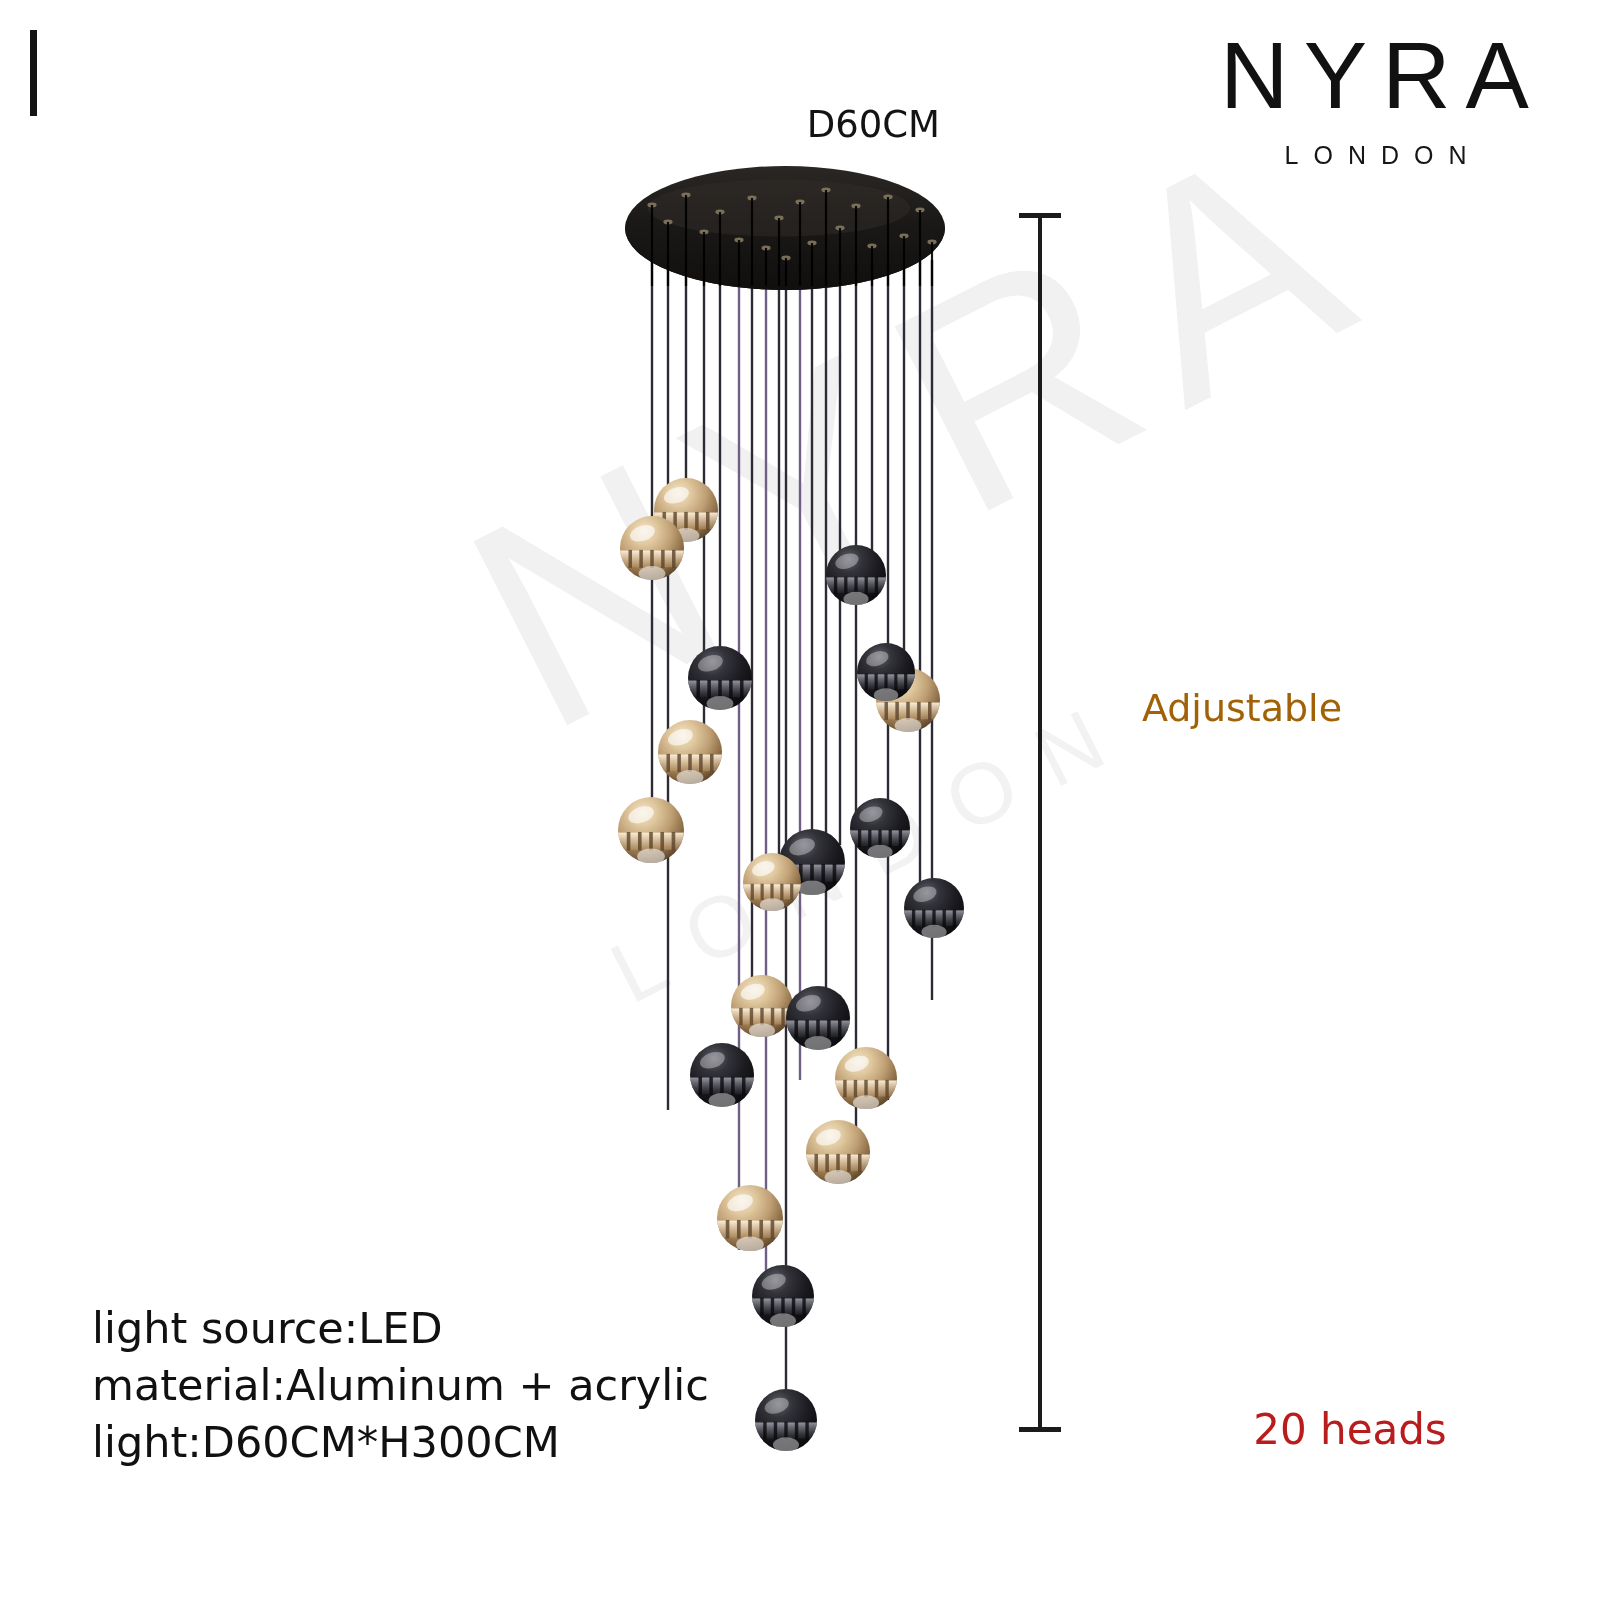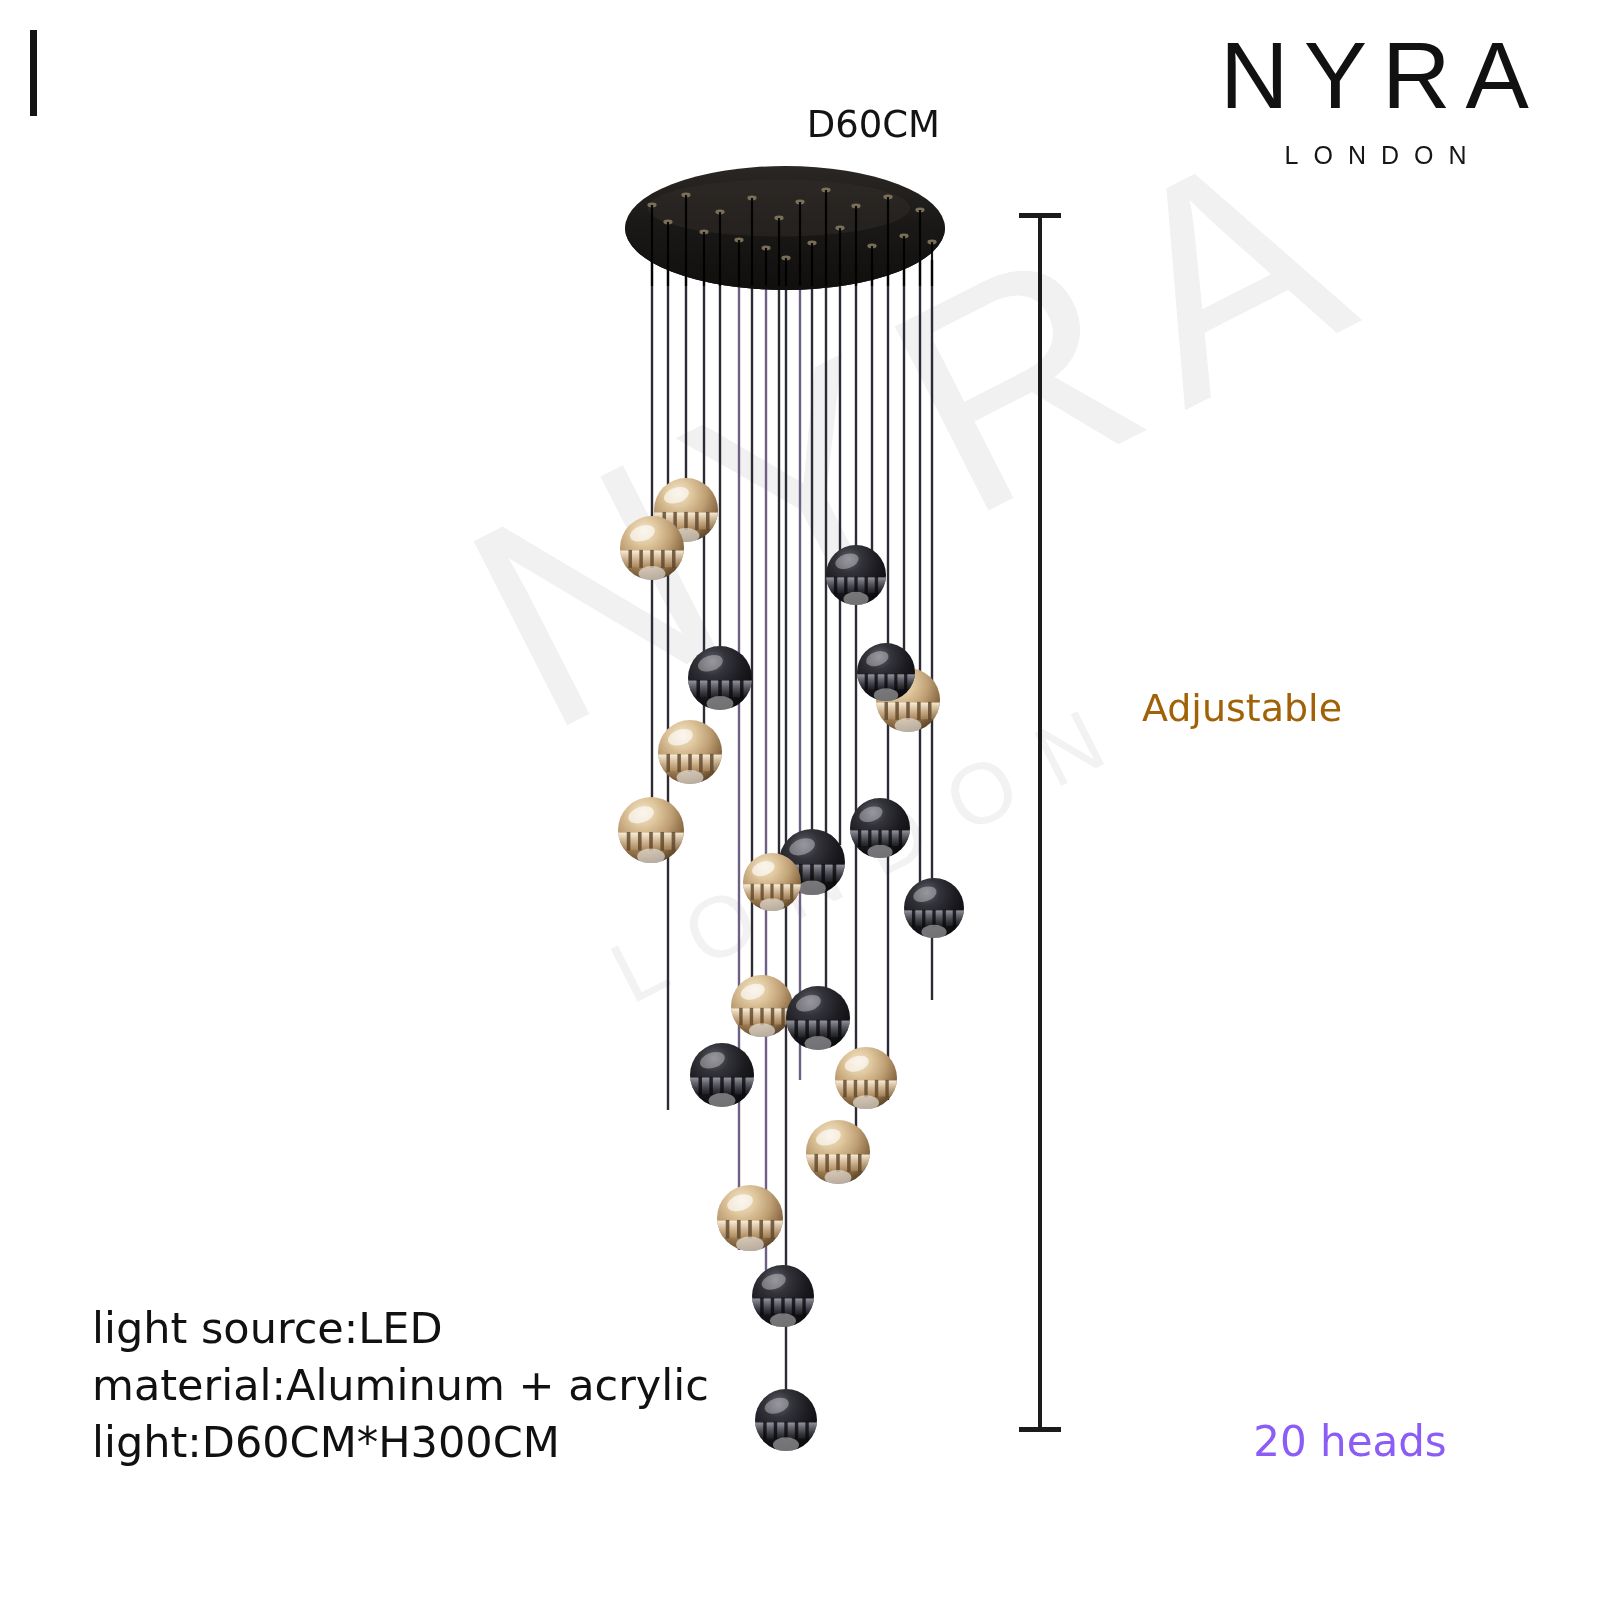--- a/index.html
+++ b/index.html
@@ -172,23 +172,22 @@
 
   
   .heads-count {
     position: absolute;
     left: 1180px;
     top: 1405px;
     width: 340px;
     text-align: center;
     font-family: "DejaVu Sans", sans-serif;
     font-size: 42px;
-    color: #8b5cf6;
+    color: #b91c1c;
     z-index: 6;
-    margin-top: 12px;
   }
 
   
   .specs {
     position: absolute;
     left: 92px;
     top: 1300px;
     z-index: 6;
   }
   .spec-line {

